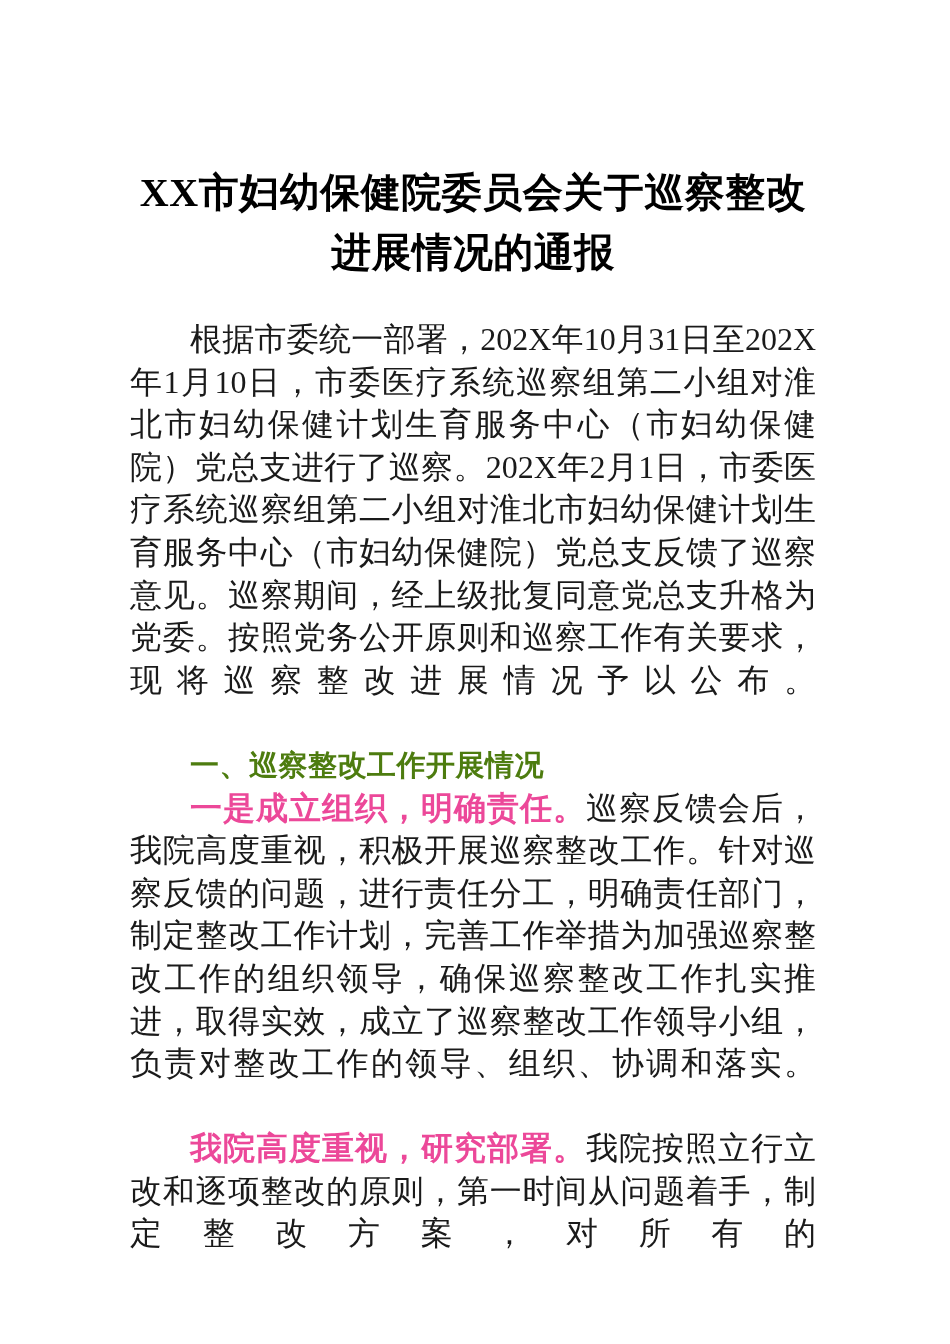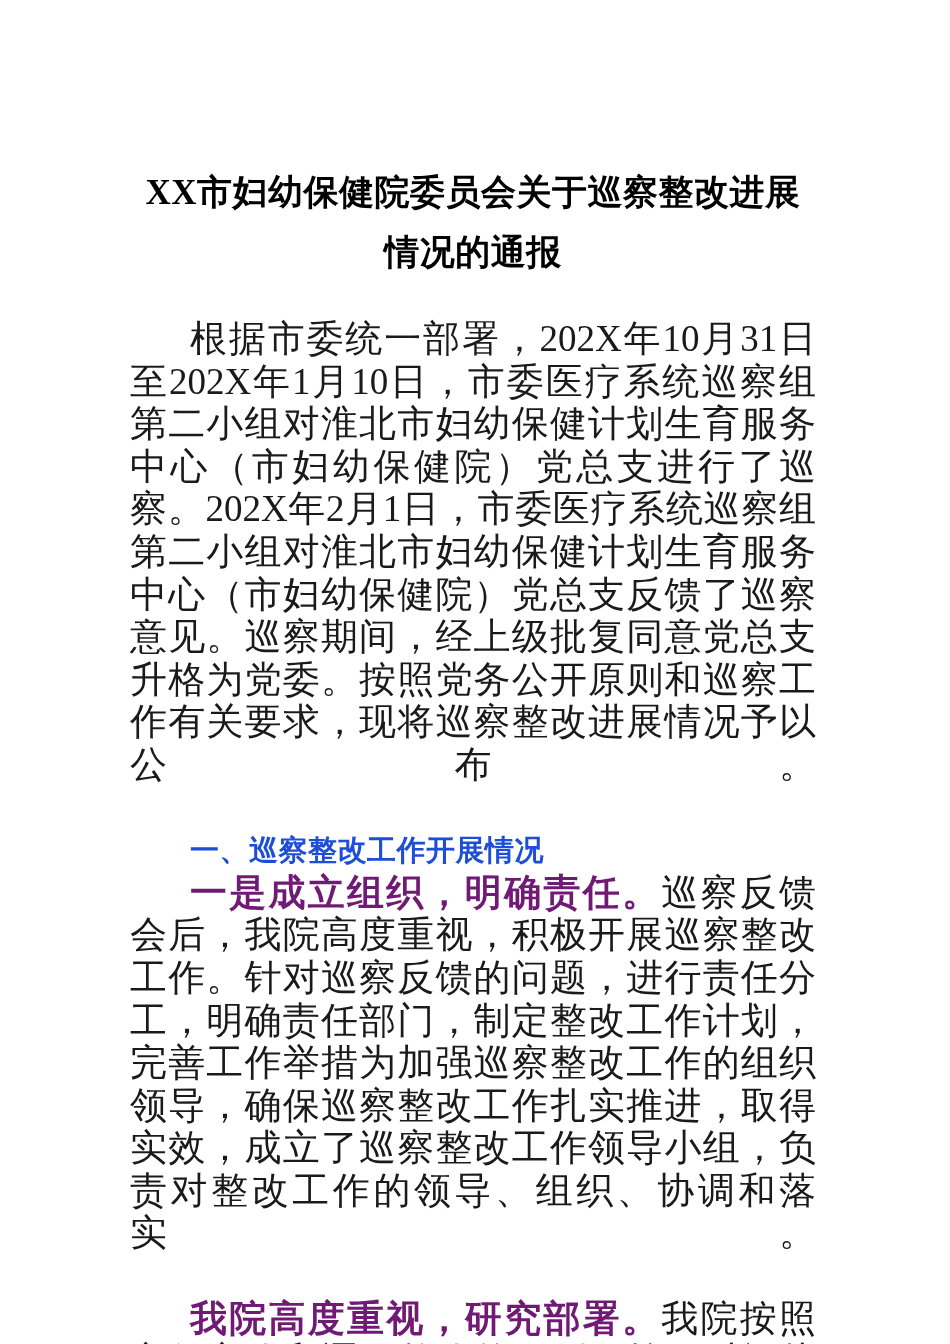--- a/index.html
+++ b/index.html
@@ -27,69 +27,69 @@
   }
 
   .doc-title {
     position: absolute;
     left: 130px;
     top: 163px;
     width: 686px;
     text-align: center;
     font-family: "Liberation Serif", "DejaVu Serif", serif;
     font-weight: bold;
-    font-size: 35px;
+    font-size: 40px;
     line-height: 60px;
     letter-spacing: 0.5px;
     color: #000;
     white-space: normal;
   }
 
   .body-area {
     position: absolute;
     left: 130px;
     top: 318px;
     width: 686px;
   }
 
   
   .para {
     font-family: "Liberation Serif", "DejaVu Serif", serif;
-    font-size: 37px;
+    font-size: 32px;
     line-height: 42.6px;
     text-align: justify;
     text-justify: inter-character;
     text-indent: 60px;
     margin: 0;
     color: #1a1a1a;
     letter-spacing: 0px;
     word-break: break-all;
   }
 
   .para::after {
     content: "";
     display: inline-block;
     width: 100%;
   }
 
   .para .lead {
     font-family: "Liberation Sans", "DejaVu Sans", sans-serif;
     font-weight: bold;
-    color: #701a75;
+    color: #ec4899;
     letter-spacing: 0px;
   }
 
   .section-head {
     font-family: "Liberation Sans", "DejaVu Sans", sans-serif;
     font-weight: bold;
     font-size: 29px;
     line-height: 42.6px;
     text-indent: 60px;
     margin: 0;
-    color: #1d4ed8;
+    color: #4d7c0f;
     letter-spacing: 0.5px;
     white-space: nowrap;
   }
 </style>
 </head>
 <body>
 
 <div class="page">
 
   <div class="doc-title">

